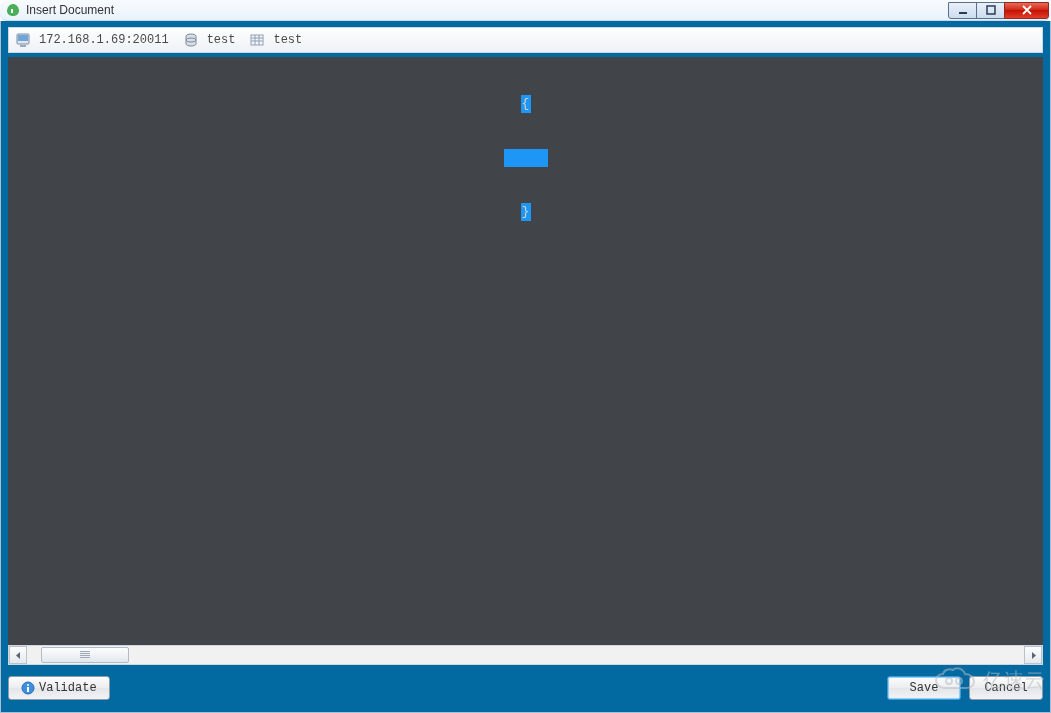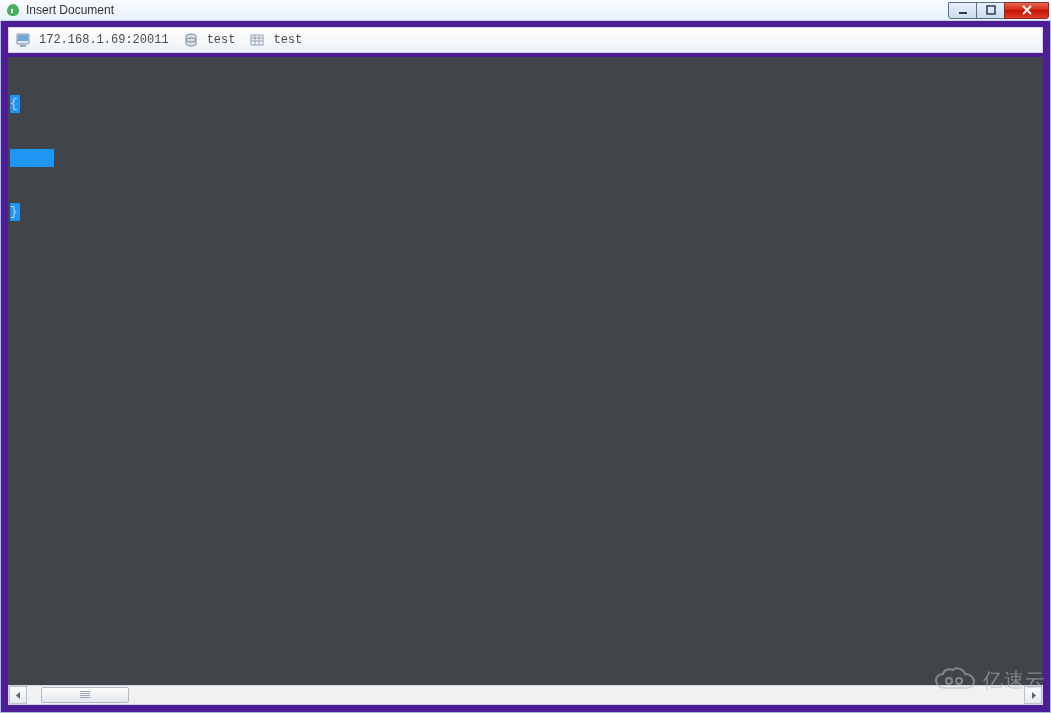--- a/index.html
+++ b/index.html
@@ -13,20 +13,21 @@
       position: relative;
     }
     .titlebar {
       height: 21px;
       background: linear-gradient(to bottom, #f8fbfe 0%, #e9f2fc 100%);
       border-bottom: 1px solid #c8d6e8;
       display: flex;
       align-items: center;
       padding: 0 2px 0 6px;
       justify-content: space-between;
+      border-radius: 7px;
     }
     .titlebar-left { display: flex; align-items: center; gap: 6px; }
     .app-icon {
       width: 14px; height: 14px;
       display: flex; align-items: center; justify-content: center;
     }
     .app-icon svg { display:block; }
     .window-title { color: #333; font-size: 12px; }
     .window-controls { display: flex; gap: 0; }
     .win-btn {
@@ -44,25 +45,26 @@
       color:#fff; border-color:#8e2b1f;
       border-radius: 0 0 3px 0;
       width: 45px;
     }
     .win-btn svg { display:block; }
 
     .window-body {
       border: 1px solid #a8bdd6;
       border-top: none;
       height: calc(100% - 21px);
-      background: #4c1d95;
+      background: #0369a1;
       padding: 6px 7px 7px 7px;
       display: flex;
       flex-direction: column;
       position: relative;
+      text-align: center;
     }
 
     .path-bar {
       height: 26px;
       background: linear-gradient(to bottom, #fefefe 0%, #eef2f6 100%);
       border: 1px solid #cfd6df;
       display: flex;
       align-items: center;
       padding: 0 6px;
       gap: 8px;
@@ -249,20 +251,42 @@
     <div class="scroll-track">
       <div class="scroll-thumb"></div>
     </div>
     <div class="scroll-btn">
       <svg width="7" height="7" viewBox="0 0 7 7">
           <path d="M2 0 L6 3.5 L2 7 Z" fill="#5a6678"></path>
         </svg>
     </div>
   </div>
 
+  <div class="footer">
+    <div class="footer-left">
+      <div class="btn">
+        <span class="icon-wrap">
+          <svg width="14" height="14" viewBox="0 0 14 14">
+            <circle cx="7" cy="7" r="6" fill="#3d8fe0" stroke="#2a6bb0"></circle>
+            <circle cx="7" cy="4" r="1" fill="#fff"></circle>
+            <rect x="6" y="6" width="2" height="5" fill="#fff"></rect>
+          </svg>
+        </span>
+        <span>Validate</span>
+      </div>
+    </div>
+    <div class="footer-right">
+      <div class="btn default-btn btn-save">
+        <span>Save</span>
+      </div>
+      <div class="btn btn-cancel">
+        <span>Cancel</span>
+      </div>
+    </div>
+  </div>
 
   <div class="watermark">
     <svg width="44" height="28" viewBox="0 0 44 28">
       <path d="M12 22 C6 22 3 18 3 14 C3 10 7 8 10 8 C11 4 16 2 20 4 C23 1 30 2 32 8 C38 8 41 12 41 16 C41 20 37 22 33 22 Z" fill="none" stroke="#b8bcc2" stroke-width="2"></path>
       <circle cx="16" cy="15" r="3" fill="none" stroke="#b8bcc2" stroke-width="2"></circle>
       <circle cx="26" cy="15" r="3" fill="none" stroke="#b8bcc2" stroke-width="2"></circle>
     </svg>
     <span class="watermark-text">亿速云</span>
   </div>
 

